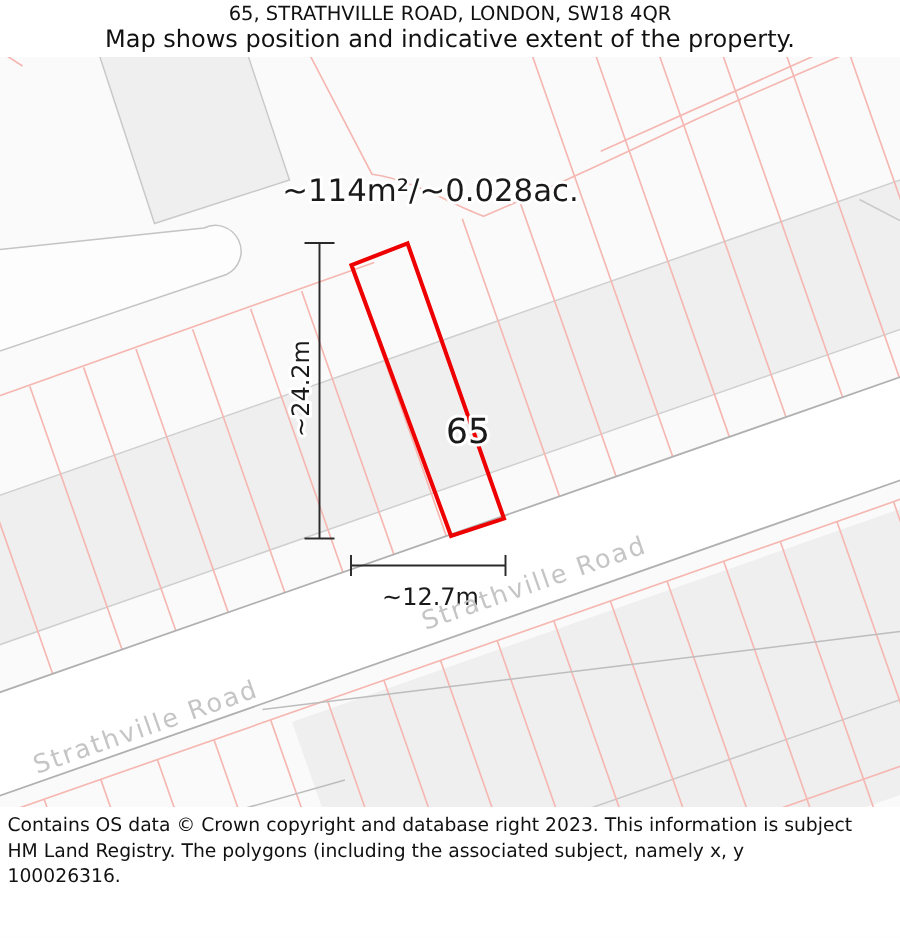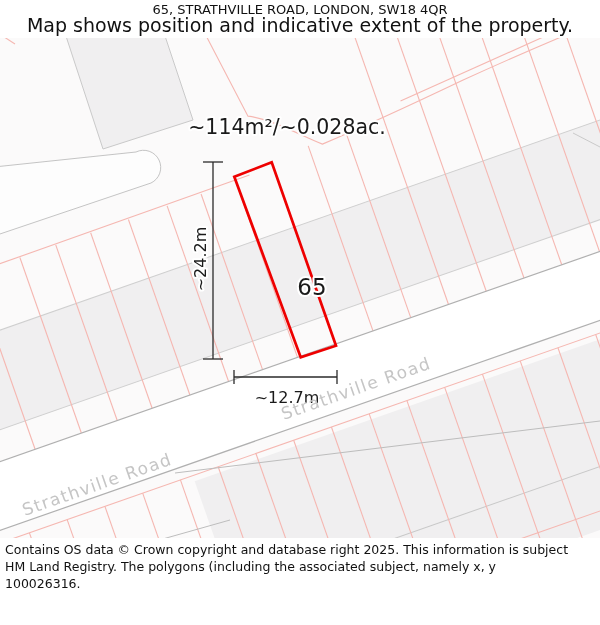--- a/index.html
+++ b/index.html
@@ -7,21 +7,21 @@
     width:600px;height:625px;position:relative;overflow:hidden;
     background:#ffffff;
     font-family:"DejaVu Sans","Liberation Sans",sans-serif;
   }
   #stage{position:absolute;left:0;top:0;width:600px;height:625px;}
   .hdr{
     position:absolute;left:0;top:0;width:600px;height:38px;background:#ffffff;
     text-align:center;z-index:5;
   }
   .hdr .t1{font-size:13px;color:#111;padding-top:2px;line-height:15.5px;}
-  .hdr .t2{font-size:19px;color:#111;line-height:15.5px;}
+  .hdr .t2{font-size:16px;color:#111;line-height:15.5px;}
   .ftr{
     position:absolute;left:0;top:538px;width:592px;height:87px;background:#ffffff;
     z-index:5;padding:3px 4px 0 5px;
   }
   .ftr div{font-size:12.5px;color:#111;line-height:17.2px;white-space:nowrap;}
   svg text{font-family:"DejaVu Sans","Liberation Sans",sans-serif;}
   .maplabel{fill:#1a1a1a;}
   .halo{paint-order:stroke;stroke:#ffffff;stroke-width:4px;stroke-linejoin:round;}
   .roadname{fill:#c5c5c5;letter-spacing:1.4px;}
 </style>
@@ -133,18 +133,18 @@
       <text x="99" y="490" font-size="17" text-anchor="middle" transform="rotate(-19.3 99 490)" class="roadname">Strathville Road</text>
     </g>
   </svg>
 
   <div class="hdr">
     <div class="t1">65, STRATHVILLE ROAD, LONDON, SW18 4QR</div>
     <div class="t2">Map shows position and indicative extent of the property.</div>
   </div>
 
   <div class="ftr">
-    <div>Contains OS data © Crown copyright and database right 2025. This information is subject</div>
+    <div>Contains OS data © Crown copyright and database right 2023. This information is subject</div>
     <div>HM Land Registry. The polygons (including the associated subject, namely x, y</div>
     <div>100026316.</div>
   </div>
 
 </div>
 
 </body></html>

